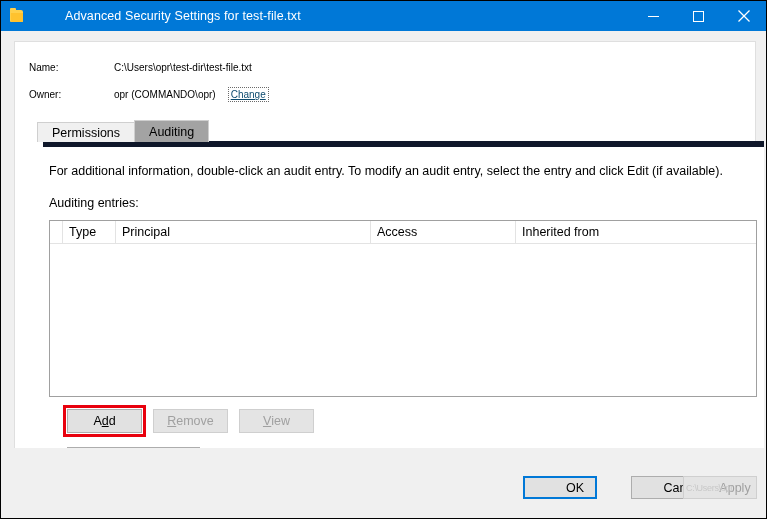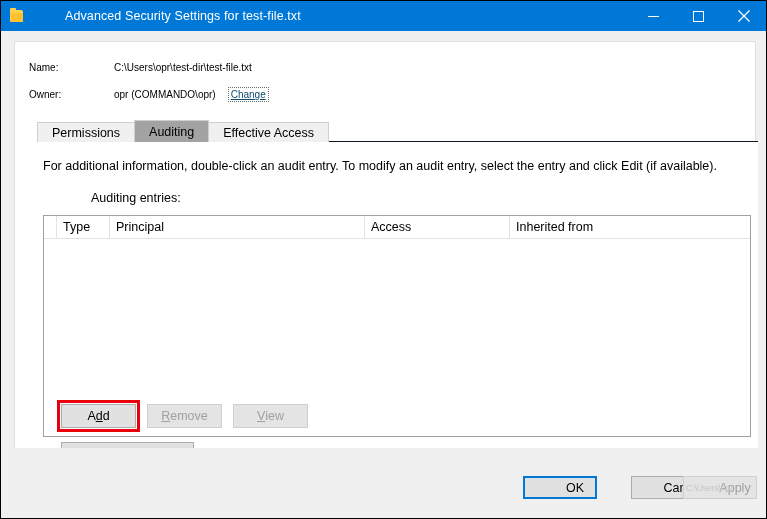--- a/index.html
+++ b/index.html
@@ -174,52 +174,51 @@
     background: #a3a3a3;
     height: 22px;
     border-color: #cfcfcf;
     position: relative;
     z-index: 4;
   }
 
   
   #tabpage {
     position: absolute;
-    left: 22px;
+    left: 28px;
     top: 99px;
     width: 721px;
     height: 318px;
     box-sizing: border-box;
-    border-top: 1px solid #0f172a;
+    border-top: 6px solid #0f172a;
     background: #ffffff;
   }
   #instruction {
     position: absolute;
     left: 6px;
     top: 17px;
     font-size: 12.5px;
     color: #000000;
     white-space: nowrap;
   }
   #entries-label {
     position: absolute;
     left: 6px;
     top: 49px;
     font-size: 12.5px;
     color: #000000;
-    margin-left: 48px;
   }
 
   
   #listview {
     position: absolute;
     left: 6px;
     top: 73px;
     width: 708px;
-    height: 222px;
+    height: 177px;
     box-sizing: border-box;
     border: 1px solid #a0a0a0;
     background: #ffffff;
     overflow: hidden;
   }
   #list-header {
     display: flex;
     height: 23px;
     box-sizing: border-box;
     background: #ffffff;
@@ -390,21 +389,20 @@
         <div class="info-row owner-row">
           <span class="info-label">Owner:</span>
           <span class="info-value">opr (COMMANDO\opr)</span>
           <span class="change-link">Change</span>
         </div>
       </div>
 
       <div id="tabstrip">
         <div class="tab">Permissions</div>
         <div class="tab active">Auditing</div>
-        <div class="tab">Effective Access</div>
       </div>
 
       <div id="tabpage">
 
         <div id="instruction">For additional information, double-click an audit entry. To modify an audit entry, select the entry and click Edit (if available).</div>
         <div id="entries-label">Auditing entries:</div>
 
         <div id="listview">
           <div id="list-header">
             <div class="col c-spacer"></div>

